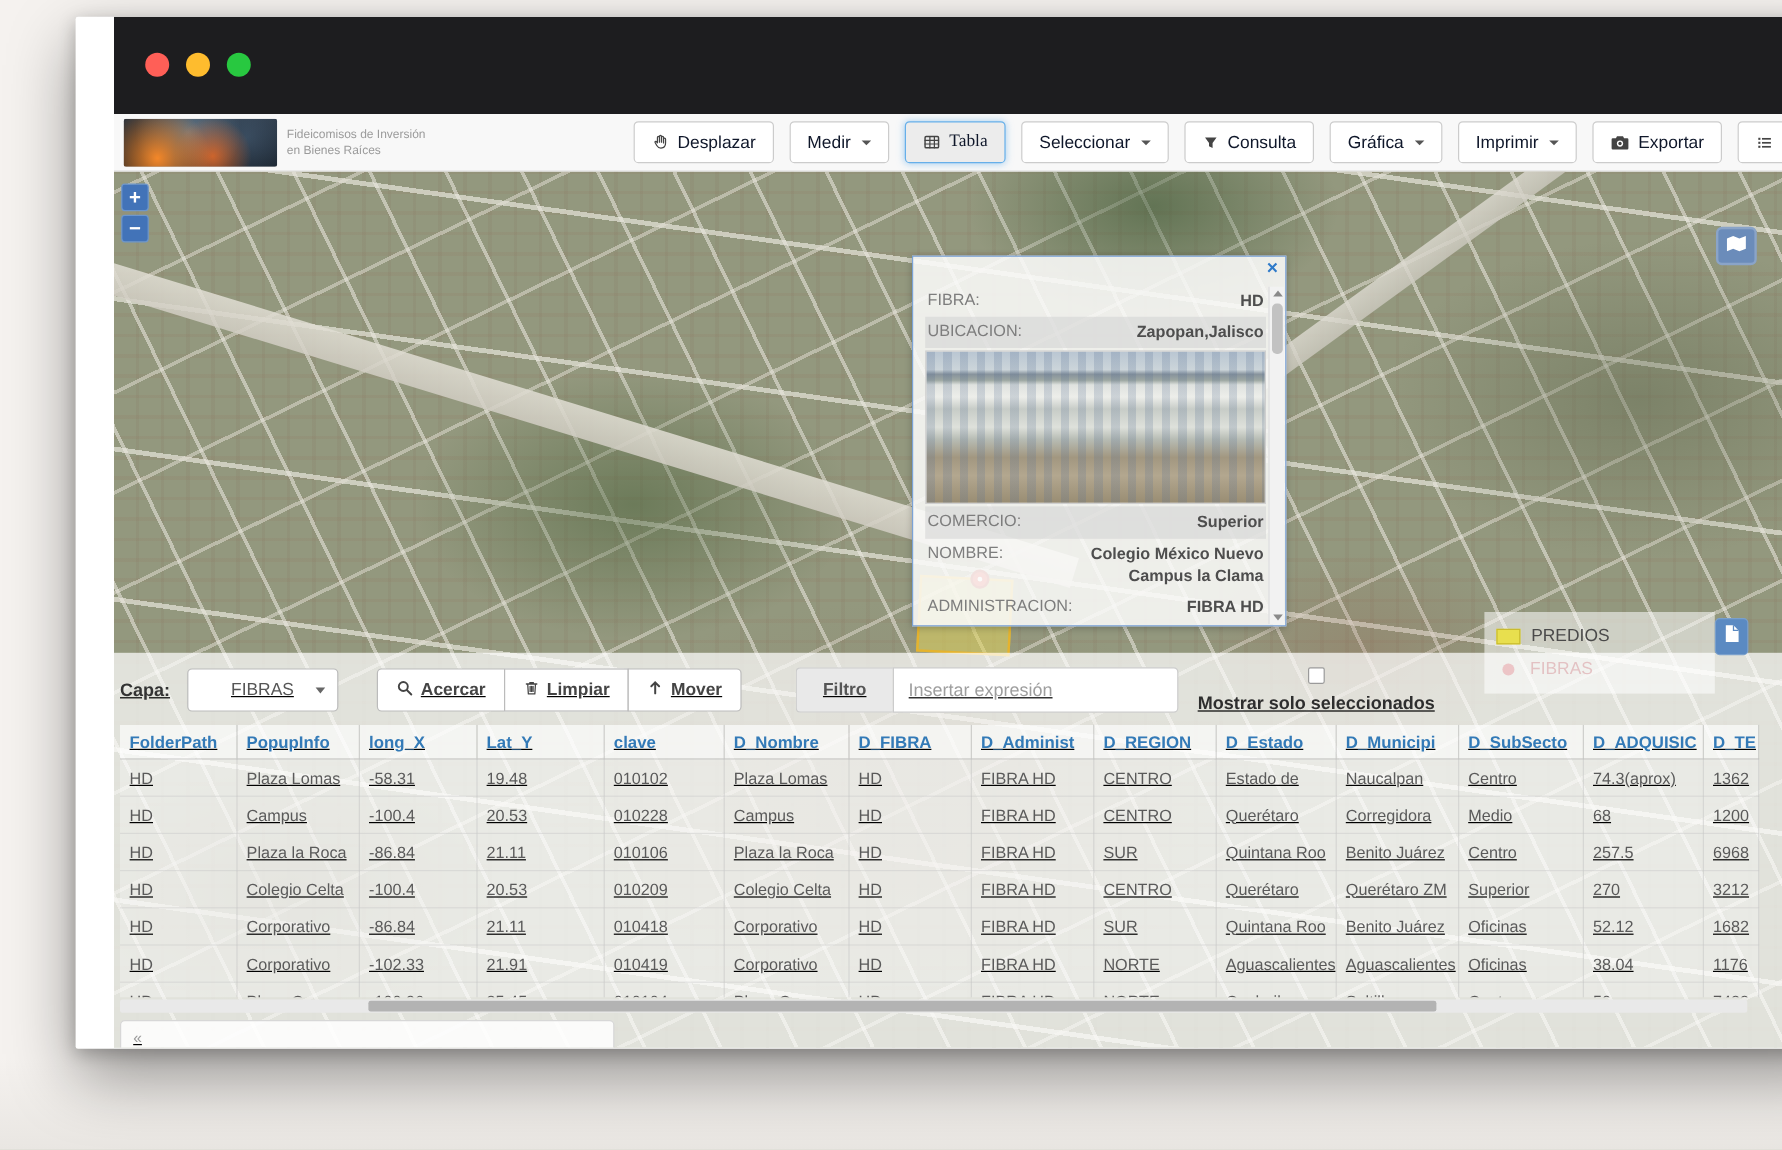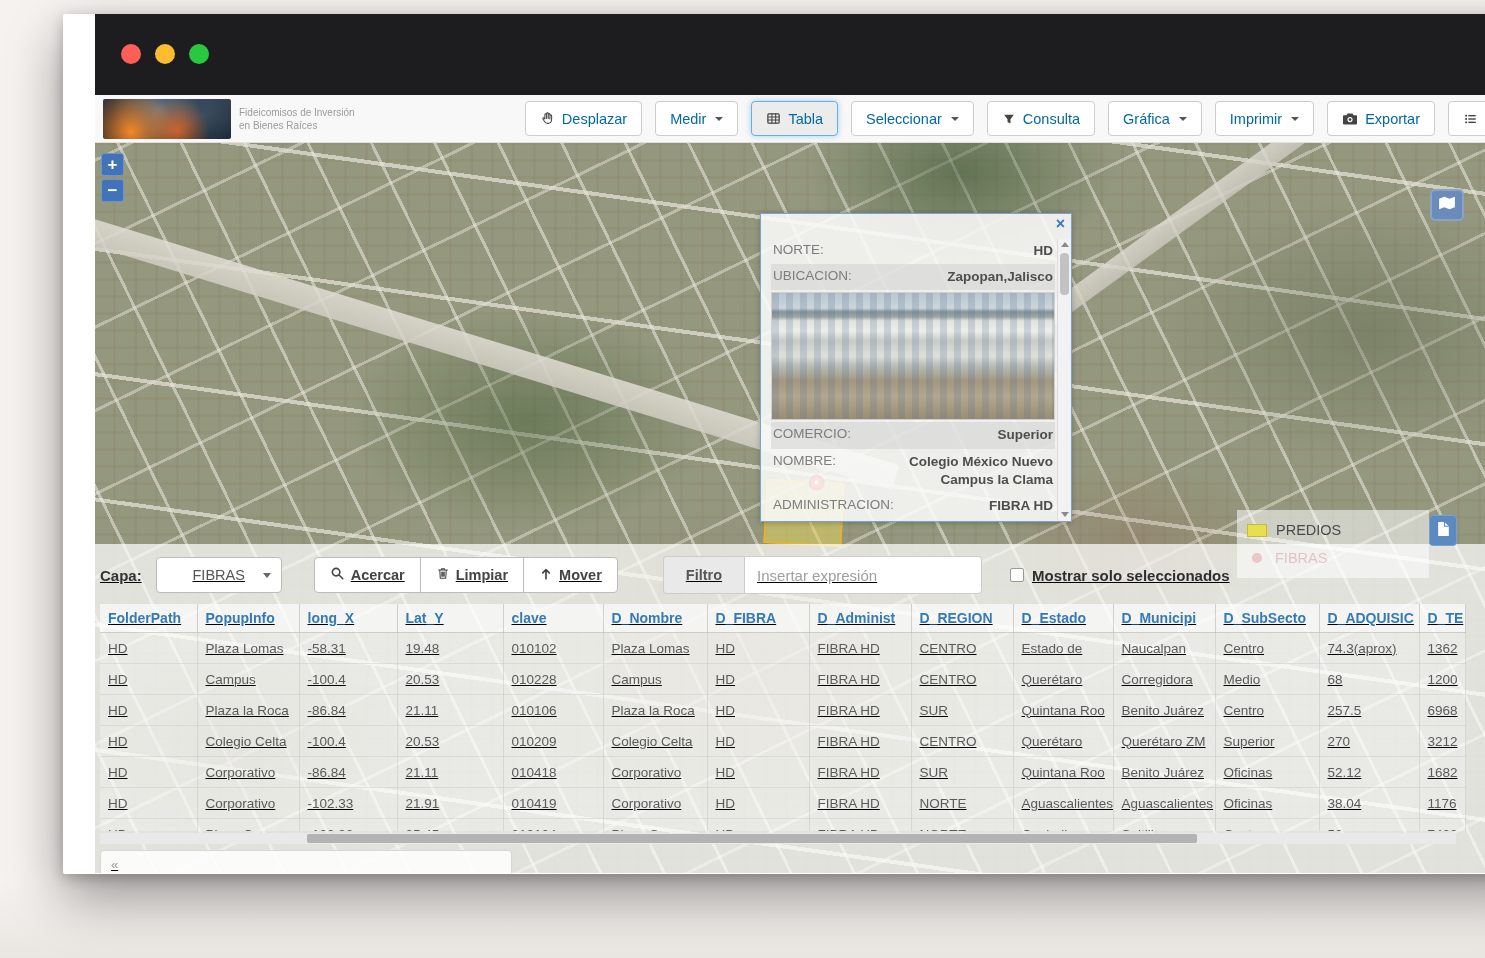--- a/index.html
+++ b/index.html
@@ -27,23 +27,23 @@
       radial-gradient(circle at 58% 78%, rgba(255,110,30,.75), transparent 40%),
       radial-gradient(circle at 42% 28%, rgba(150,185,210,.5), transparent 55%),
       radial-gradient(circle at 80% 40%, rgba(90,120,150,.45), transparent 50%),
       linear-gradient(#27313d, #131a22);
   }
   .brand-text { margin-left:8px; font-size:10px; color:#9b9b9b; line-height:1.3; }
   .toolbar-buttons { margin-left:auto; display:flex; align-items:center; gap:13px; }
   .tb-btn {
     display:inline-flex; align-items:center; gap:7px; height:35px; padding:0 14px;
     background:#fff; border:1px solid #ccc; border-radius:4px;
-    font-family:"Liberation Sans", sans-serif; font-size:14.5px; color:#0369a1; cursor:pointer; white-space:nowrap;text-align:right;
+    font-family:"Liberation Sans", sans-serif; font-size:14.5px; color:#0f172a; cursor:pointer; white-space:nowrap;text-align:right;
   }
-  .tb-btn.active { background:#ececec; border-color:#66afe9; box-shadow:0 0 6px rgba(102,175,233,.55); }
+  .tb-btn.active { background:#ececec; border-color:#66afe9; box-shadow:0 0 6px rgba(102,175,233,.55);font-family:Liberation Serif, serif; }
   .tb-btn svg { display:block; }
   .caret { display:inline-block; width:0; height:0; border-top:4px solid #555; border-left:4px solid transparent; border-right:4px solid transparent; margin-left:2px; }
 
   
   .map-area { position:relative; height:730px; overflow:hidden; }
   .map-bg { position:absolute; inset:0; background-color:#93987e;
     background-image:
       radial-gradient(ellipse 260px 160px at 30% 38%, rgba(70,94,54,.5), transparent 70%),
       radial-gradient(ellipse 220px 130px at 60% 4%, rgba(58,86,50,.55), transparent 70%),
       radial-gradient(ellipse 300px 190px at 88% 26%, rgba(96,104,78,.45), transparent 70%),
@@ -121,21 +121,21 @@
   .ctl-btn { display:inline-flex; align-items:center; gap:6px; height:36px; padding:0 15px;
     background:#fff; border:1px solid #bbb; font-size:14.5px; font-weight:bold; color:#444; cursor:pointer; margin-left:-1px; }
   .ctl-btn:first-child { border-radius:4px 0 0 4px; margin-left:0; }
   .ctl-btn:last-child { border-radius:0 4px 4px 0; }
   .filtro-group { display:flex; margin-left:45px; height:38px; }
   .filtro-addon { display:flex; align-items:center; padding:0 22px; background:#e9e9e9; border:1px solid #ccc;
     border-right:none; border-radius:4px 0 0 4px; font-weight:bold; color:#555; font-size:14.5px; }
   .filtro-input { width:238px; border:1px solid #ccc; border-radius:0 4px 4px 0; padding:0 12px;
     font-family:"Liberation Sans", sans-serif; font-size:15px; color:#333; background:#fff; }
   .filtro-input::placeholder { color:#9e9e9e; }
-  .check-wrap { display:flex; align-items:center; margin-left:28px; gap:8px; }
+  .check-wrap { display:flex; align-items:center; margin-left:16px; gap:8px;flex-direction:column; }
   .checkbox { width:14px; height:14px; background:#fff; border:1px solid #9a9a9a; border-radius:2px; cursor:pointer; }
   .check-label { font-weight:bold; color:#2e2e2e; font-size:15px; }
 
   
   .table-wrap { position:relative; margin-top:10px; height:227px; overflow:hidden; }
   table { border-collapse:collapse; table-layout:fixed; width:1365px; background:rgba(255,255,255,.28); }
   th { color:#337ab7; font-size:14px; text-align:left; padding:6px 8px; font-weight:bold;
     background:rgba(255,255,255,.5); border-right:1px solid rgba(185,185,185,.55); border-bottom:1px solid rgba(185,185,185,.6); white-space:nowrap; overflow:hidden; }
   td { color:#5a5a5a; font-size:13.5px; padding:6px 8px; height:31px;
     border-right:1px solid rgba(195,195,195,.5); border-bottom:1px solid rgba(200,200,200,.45); white-space:nowrap; overflow:hidden; }
@@ -257,21 +257,21 @@
       <div class="predio">
         <div class="predio-marker"></div>
       </div>
 
       <div class="popup">
         <div class="popup-head">
           <span class="popup-close">×</span>
         </div>
         <div class="popup-body" id="popup-body">
             <div class="popup-row">
-              <span class="plabel">NORTE:</span>
+              <span class="plabel">FIBRA:</span>
                    <span class="pvalue">HD</span>
             </div>
             <div class="popup-row shaded">
               <span class="plabel">UBICACION:</span>
                    <span class="pvalue">Zapopan,Jalisco</span>
             </div>
             <div class="popup-photo"></div>
             <div class="popup-row shaded">
               <span class="plabel">COMERCIO:</span>
                    <span class="pvalue">Superior</span>

